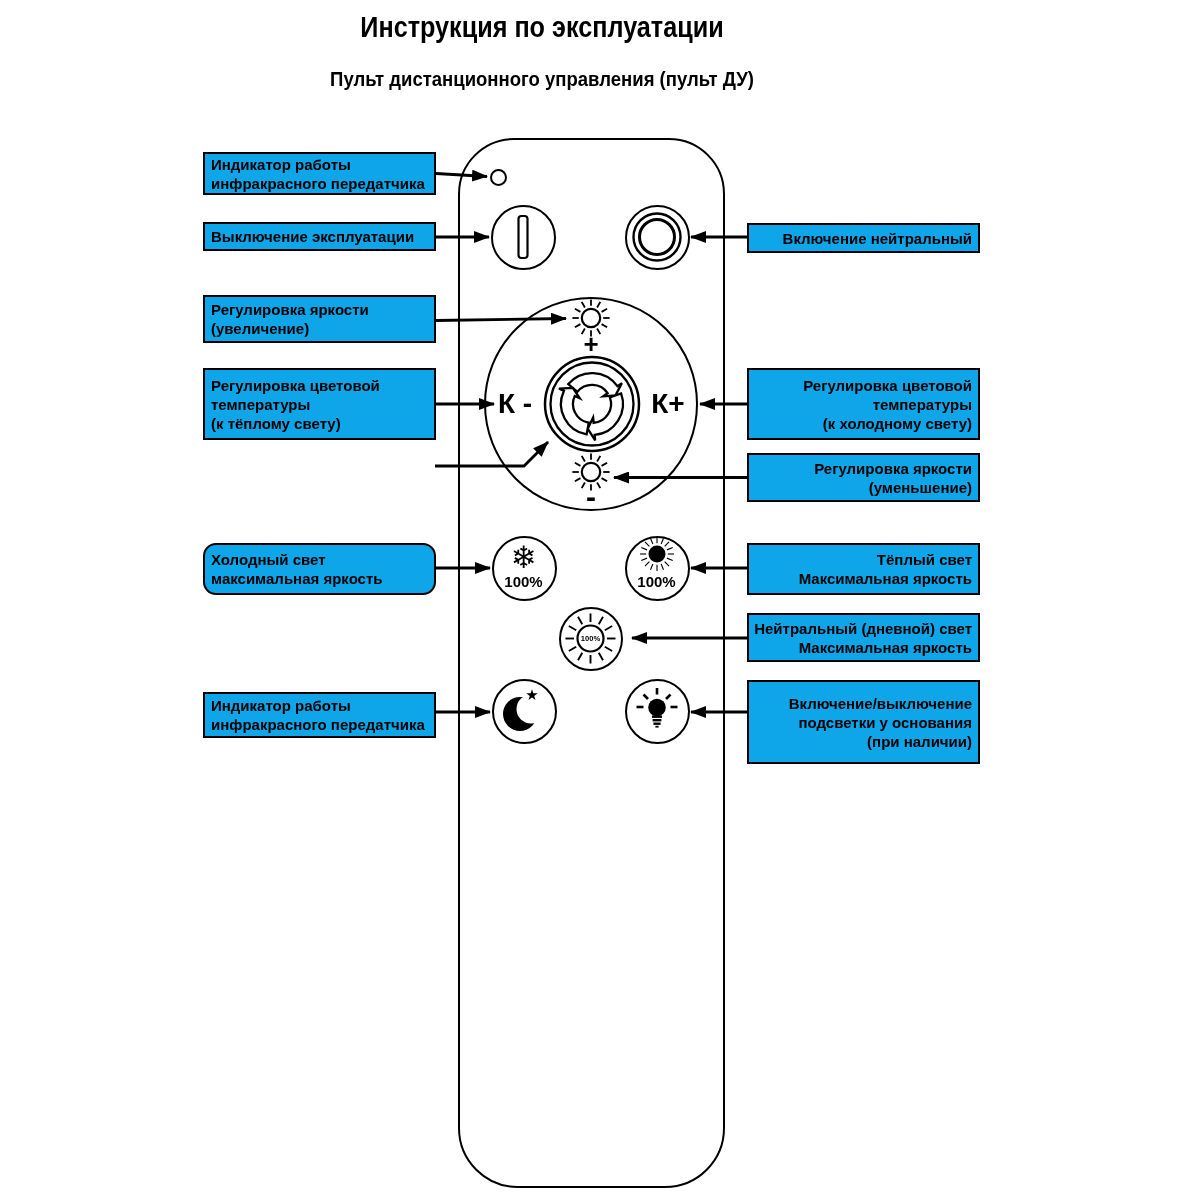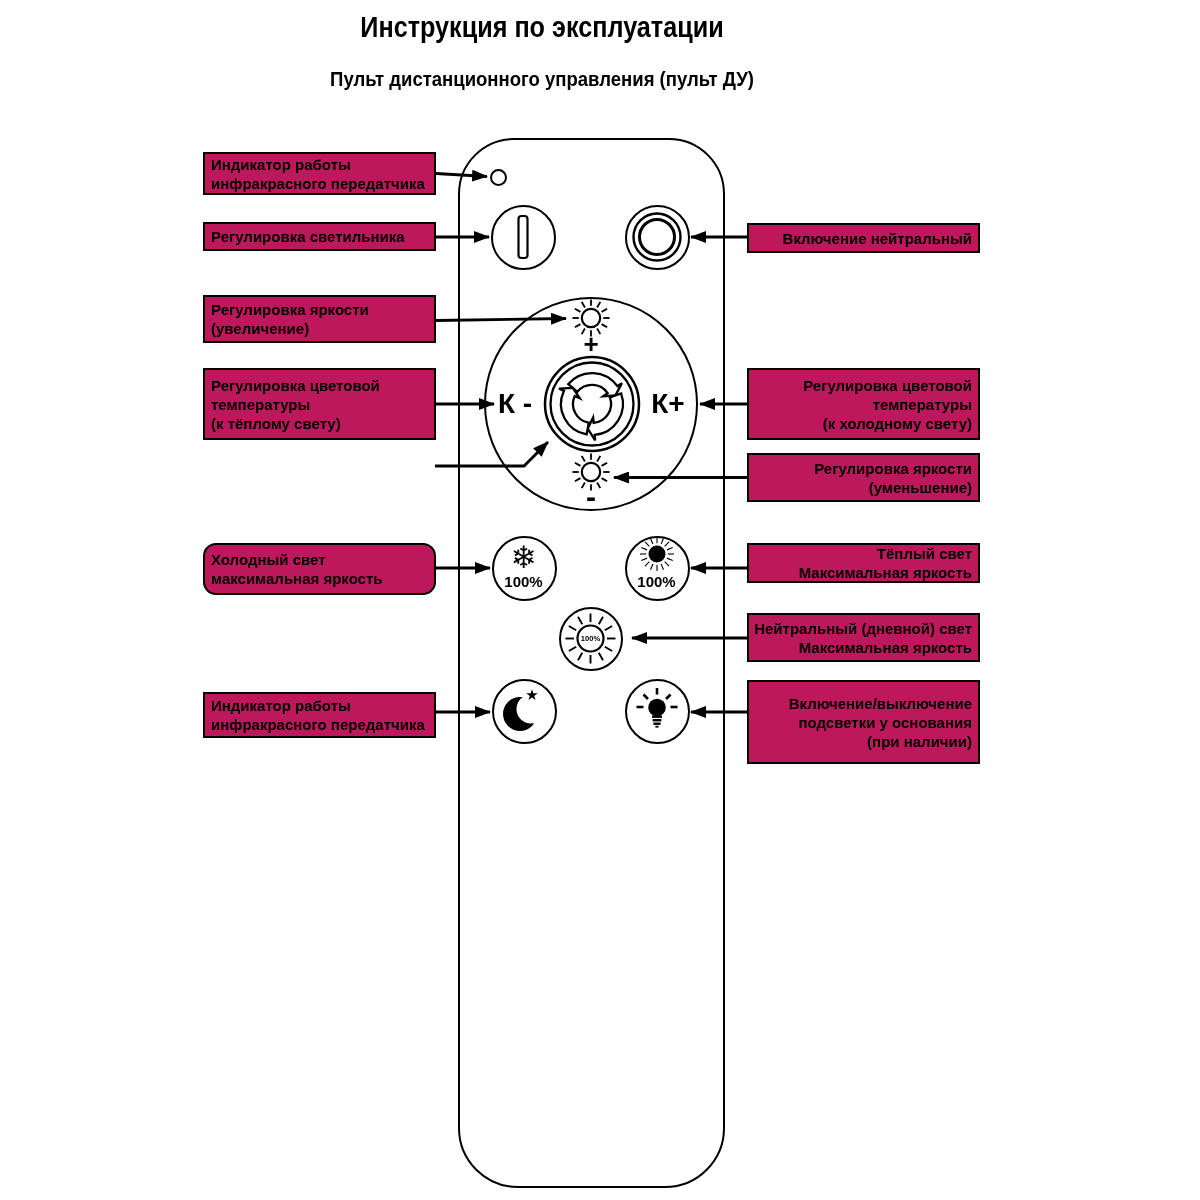--- a/index.html
+++ b/index.html
@@ -7,21 +7,21 @@
           font-family:"Liberation Sans",sans-serif;color:#000;overflow:hidden;}
   .title{position:absolute;left:0;width:1084px;top:8px;text-align:center;
          font-size:30px;font-weight:bold;line-height:38px;transform:scaleX(.84);}
   .subtitle{position:absolute;left:0;width:1084px;top:66px;text-align:center;
          font-size:19.5px;font-weight:bold;line-height:26px;transform:scaleX(.95);}
   .remote{position:absolute;left:458px;top:138px;width:267px;height:1050px;
           border:2.5px solid #000;border-radius:56px 56px 60px 60px;background:#fff;
           box-sizing:border-box;z-index:1;}
   .circ{position:absolute;border:2.5px solid #000;border-radius:50%;background:#fff;
         box-sizing:border-box;z-index:2;}
-  .lbox{position:absolute;width:233px;border:2.5px solid #000;background:#be185d;
+  .lbox{position:absolute;width:233px;border:2.5px solid #000;background:#0ea5e9;
         box-sizing:border-box;display:flex;align-items:center;
         font-size:15px;font-weight:bold;line-height:19px;white-space:pre;
         padding:2px 6px;z-index:3;}
   .lbox.left{left:203px;text-align:left;justify-content:flex-start;}
   .lbox.right{left:747px;text-align:right;justify-content:flex-end;}
   .txt{position:absolute;text-align:center;font-weight:bold;z-index:2;}
   .glyph{font-family:"DejaVu Sans",sans-serif;}
   svg.icon{position:absolute;z-index:2;}
   .arrows{position:absolute;left:0;top:0;z-index:4;pointer-events:none;}
 </style>
@@ -174,38 +174,38 @@
       <circle cx="0" cy="-3.5" r="8.8" fill="#000"></circle>
       <rect x="-5" y="4.5" width="10" height="2.4" fill="#000"></rect>
       <rect x="-4.4" y="8" width="8.8" height="2.4" fill="#000"></rect>
       <rect x="-3.6" y="11.5" width="7.2" height="2.4" fill="#000"></rect>
       <rect x="-1.6" y="14.8" width="3.2" height="1.8" fill="#000"></rect>
     </svg>
   </div>
 
   <div class="lbox left" style="top:152px;height:43px;">Индикатор работы
 инфракрасного передатчика</div>
-  <div class="lbox left" style="top:222px;height:29px;">Регулировка светильника</div>
+  <div class="lbox left" style="top:222px;height:29px;">Выключение эксплуатации</div>
   <div class="lbox left" style="top:295px;height:48px;">Регулировка яркости
 (увеличение)</div>
   <div class="lbox left" style="top:368px;height:72px;">Регулировка цветовой
 температуры
 (к тёплому свету)</div>
   <div class="lbox left" style="top:543px;height:52px;border-radius:13px;">Холодный свет
 максимальная яркость</div>
   <div class="lbox left" style="top:692px;height:46px;">Индикатор работы
 инфракрасного передатчика</div>
 
   <div class="lbox right" style="top:223px;height:30px;">Включение нейтральный</div>
   <div class="lbox right" style="top:368px;height:72px;">Регулировка цветовой
 температуры
 (к холодному свету)</div>
   <div class="lbox right" style="top:453px;height:49px;">Регулировка яркости
 (уменьшение)</div>
-  <div class="lbox right" style="top:543px;height:40px;">Тёплый свет
+  <div class="lbox right" style="top:543px;height:52px;">Тёплый свет
 Максимальная яркость</div>
   <div class="lbox right" style="top:613px;height:49px;">Нейтральный (дневной) свет
 Максимальная яркость</div>
   <div class="lbox right" style="top:652px;height:84px;margin-top:28px;">Включение/выключение
 подсветки у основания
 (при наличии)</div>
 
   <svg class="arrows" width="1200" height="1200" viewBox="0 0 1200 1200">
     <defs>
       <marker id="ah" viewBox="0 0 16 12" refX="15" refY="6" markerWidth="16" markerHeight="12" orient="auto" markerUnits="userSpaceOnUse">

